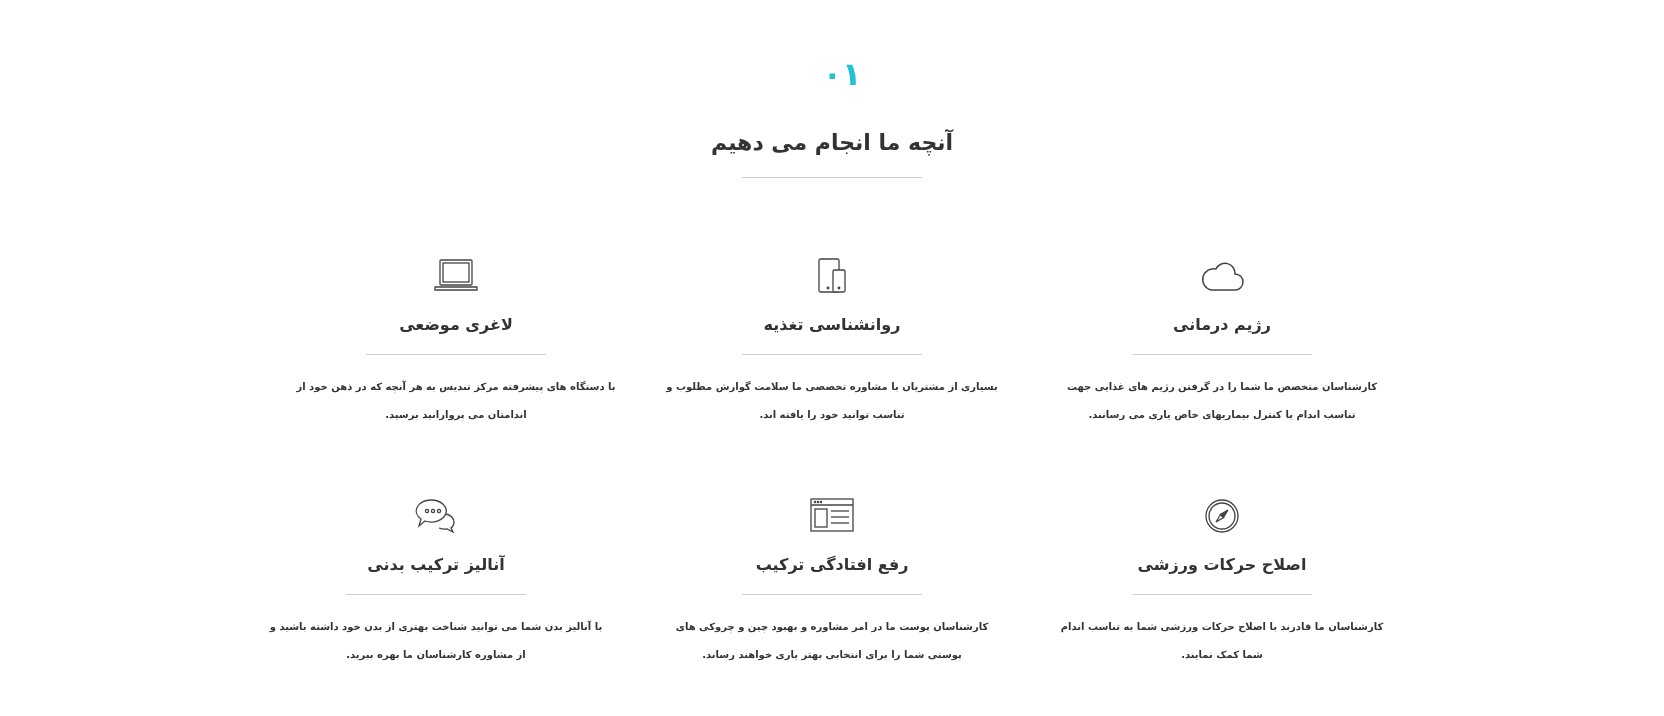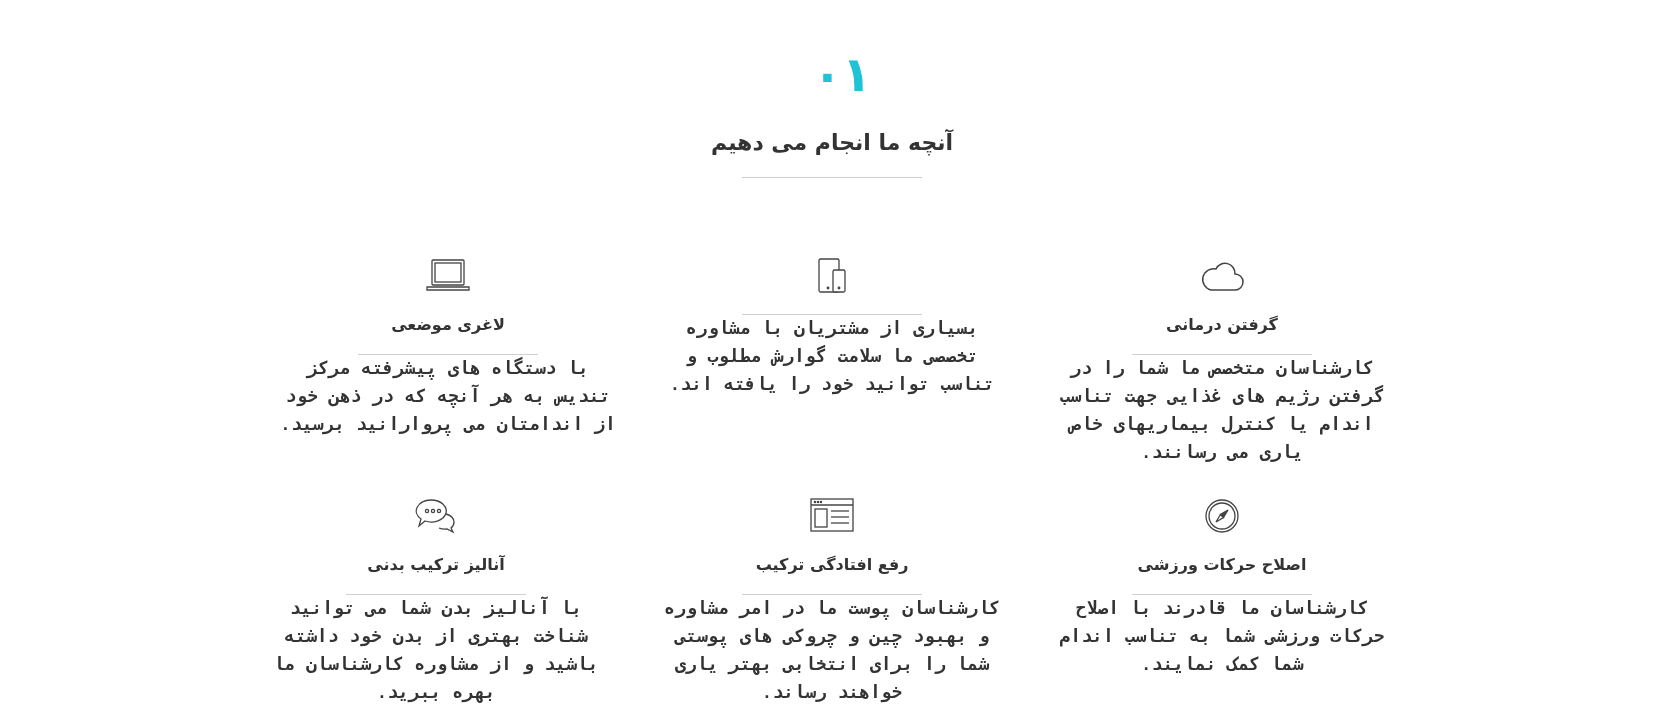--- a/index.html
+++ b/index.html
@@ -1,20 +1,20 @@
 <!DOCTYPE html>
 <html><head>
   <meta charset="utf-8">
   <style>
     * { margin: 0; padding: 0; box-sizing: border-box; }
     html, body { width: 1664px; height: 716px; background: #ffffff; overflow: hidden; }
     body { font-family: "DejaVu Sans", sans-serif; color: #333333; position: relative; }
     .section-number {
       position: absolute; left: 0; width: 1664px; top: 44px; text-align: center;
-      font-size: 48px; font-weight: bold; color: #1ec3d6; direction: rtl; letter-spacing: 10px;
+      font-size: 32px; font-weight: bold; color: #1ec3d6; direction: rtl; letter-spacing: 10px;
       line-height: 60px;
       padding-left: 20px;
     }
     .section-title {
       position: absolute; left: 0; width: 1664px; top: 128px; text-align: center;
       font-size: 22px; font-weight: bold; color: #333333; direction: rtl; line-height: 30px;
     }
     .section-divider {
       position: absolute; left: 742px; width: 180px; top: 177px; height: 1px; background: #cccccc;
     }
@@ -25,57 +25,57 @@
       width: 46px; height: 40px; margin: 0 auto; display: block;
     }
     .service .icon svg { width: 46px; height: 40px; }
     .service .title {
       margin-top: 18px; font-size: 16px; font-weight: bold; color: #333333; line-height: 22px;
     }
     .service .divider {
       width: 180px; height: 1px; background: #d0d0d0; margin: 18px auto 0;
     }
     .service .desc {
-      font-size: 18px; color: #333333; line-height: 28px; font-weight: bold;
+      margin-top: 18px; font-size: 10px; color: #333333; line-height: 28px; font-weight: bold;
       padding: 0 10px;
-      font-family: Liberation Mono, monospace;
     }
   </style>
 </head>
 <body>
 
 <div class="section-number">٠١</div>
 <h2 class="section-title">آنچه ما انجام می دهیم</h2>
 <div class="section-divider"></div>
 
 <div class="service" style="left:1042px; top:256px;">
   <span class="icon">
     <svg viewBox="0 0 46 40" fill="none" stroke="#444" stroke-width="1.5">
       <path d="M12 34 H36 A8 8 0 0 0 36 18 A10 10 0 0 0 17 13 A9 9 0 0 0 12 34 Z"></path>
     </svg>
   </span>
-  <div class="title">گرفتن درمانی</div>
+  <div class="title">رژیم درمانی</div>
   <div class="divider"></div>
   <p class="desc">کارشناسان متخصص ما شما را در گرفتن رژیم های غذایی جهت تناسب اندام یا کنترل بیماریهای خاص یاری می رسانند.</p>
 </div>
 
 <div class="service" style="left:652px; top:256px;">
   <span class="icon">
     <svg viewBox="0 0 46 40" fill="none" stroke="#444" stroke-width="1.3">
       <rect x="10" y="3" width="20" height="33" rx="1.5"></rect>
       <rect x="24" y="14" width="12" height="22" rx="1.5" fill="#fff"></rect>
       <circle cx="19" cy="32" r="0.8" fill="#444"></circle>
       <circle cx="30" cy="32" r="0.8" fill="#444"></circle>
     </svg>
   </span>
+  <div class="title">روانشناسی تغذیه</div>
   <div class="divider"></div>
   <p class="desc">بسیاری از مشتریان با مشاوره تخصصی ما سلامت گوارش مطلوب و تناسب توانید خود را یافته اند.</p>
 </div>
 
-<div class="service" style="left:268px; top:256px;">
+<div class="service" style="left:276px; top:256px;">
   <span class="icon">
     <svg viewBox="0 0 46 40" fill="none" stroke="#444" stroke-width="1.3">
       <rect x="7" y="4" width="32" height="25" rx="1"></rect>
       <rect x="10" y="7" width="26" height="19"></rect>
       <path d="M2 31 H44 V34 H2 Z"></path>
     </svg>
   </span>
   <div class="title">لاغری موضعی</div>
   <div class="divider"></div>
   <p class="desc">با دستگاه های پیشرفته مرکز تندیس به هر آنچه که در ذهن خود از اندامتان می پروارانید برسید.</p>

